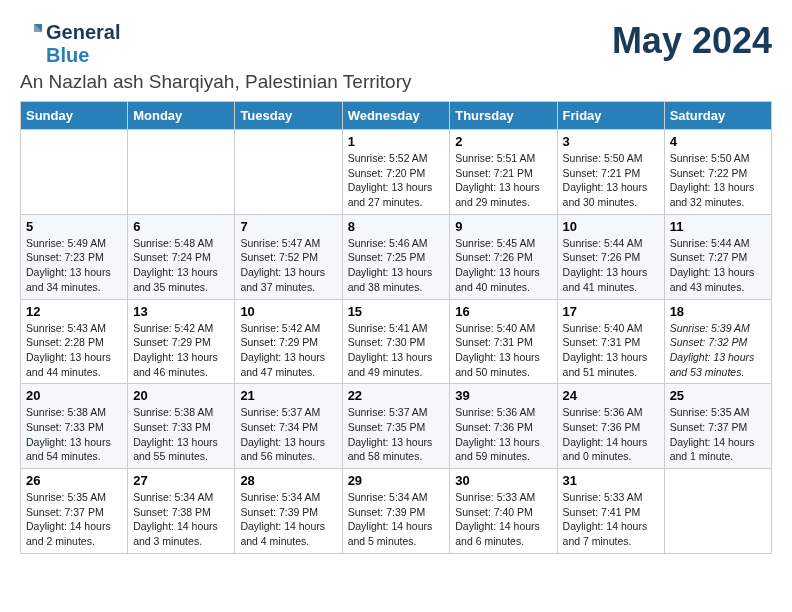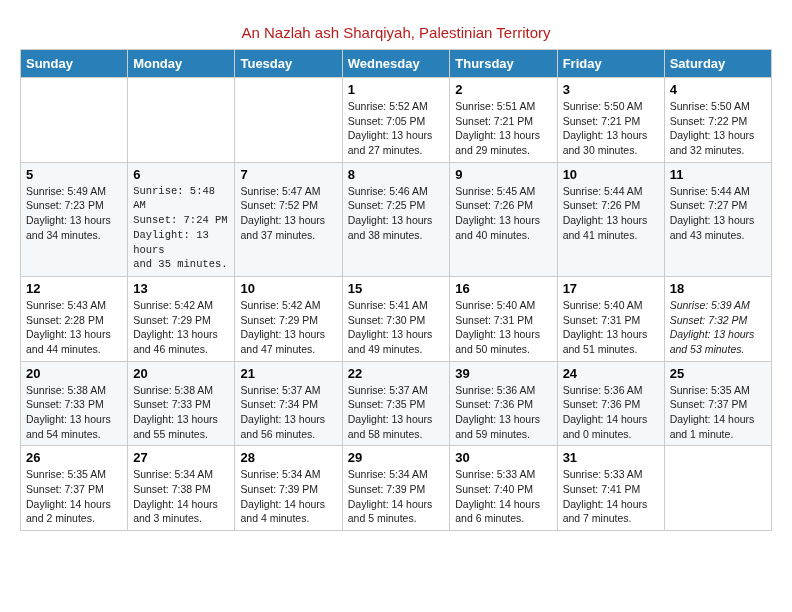--- a/index.html
+++ b/index.html
@@ -21,23 +21,22 @@
       height: 24px;
       margin-right: 2px;
     }
     .month-title {
       font-size: 36px;
       font-weight: bold;
       color: #1a3a5c;
       text-align: right;
     }
     .subtitle {
-      text-align: center;
-      font-size: 15px;
-      color: #b91c1c;
+      font-size: 19px;
+      color: #404040;
       margin-bottom: 8px;
     }
     .calendar {
       width: 100%;
       border-collapse: collapse;
       font-size: 11px;
     }
     .calendar th {
       background: #2980b9;
       color: #fff;
@@ -80,20 +79,33 @@
       display: flex;
       align-items: center;
     }
     .logo-blue { color: #2980b9; font-weight: bold; font-size: 20px; }
     .logo-dark { color: #1a3a5c; font-weight: bold; font-size: 20px; }
   </style>
 </head>
 <body>
 
 <div class="header-section">
+  <div class="logo-wrapper">
+    <div class="logo-line">
+      <svg class="logo-icon" viewBox="0 0 24 24">
+        <polygon points="14,4 22,4 22,12" fill="#2980b9"></polygon>
+        <polygon points="14,4 14,12 22,12" fill="#1a3a5c" opacity="0.5"></polygon>
+      </svg>
+      <span class="logo-dark">General</span>
+    </div>
+    <span class="logo-blue" style="margin-left:26px;">Blue</span>
+  </div>
+  <div>
+    <div class="month-title">May 2024</div>
+  </div>
 </div>
 
 <div class="subtitle">An Nazlah ash Sharqiyah, Palestinian Territory</div>
 
 <table class="calendar">
   <thead>
     <tr id="weekday-header">
         <th>Sunday</th>
         <th>Monday</th>
         <th>Tuesday</th>
@@ -104,21 +116,21 @@
       </tr>
   </thead>
   <tbody id="calendar-body">
       <tr>
         <td class="empty-cell"></td>
         <td class="empty-cell"></td>
         <td class="empty-cell"></td>
         <td>
           <span class="day-number">1</span>
           <div class="day-info" style="white-space: pre-line;">Sunrise: 5:52 AM
-Sunset: 7:05 PM
+Sunset: 7:20 PM
 Daylight: 13 hours
 and 27 minutes.</div>
         </td>
         <td>
           <span class="day-number">2</span>
           <div class="day-info" style="white-space: pre-line;">Sunrise: 5:51 AM
 Sunset: 7:21 PM
 Daylight: 13 hours
 and 29 minutes.</div>
         </td>
@@ -140,21 +152,21 @@
       <tr>
         <td>
           <span class="day-number">5</span>
           <div class="day-info" style="white-space: pre-line;">Sunrise: 5:49 AM
 Sunset: 7:23 PM
 Daylight: 13 hours
 and 34 minutes.</div>
         </td>
         <td>
           <span class="day-number">6</span>
-          <div class="day-info" style="white-space: pre-line; font-family: Liberation Mono, monospace;">Sunrise: 5:48 AM
+          <div class="day-info" style="white-space: pre-line;">Sunrise: 5:48 AM
 Sunset: 7:24 PM
 Daylight: 13 hours
 and 35 minutes.</div>
         </td>
         <td>
           <span class="day-number">7</span>
           <div class="day-info" style="white-space: pre-line;">Sunrise: 5:47 AM
 Sunset: 7:52 PM
 Daylight: 13 hours
 and 37 minutes.</div>

